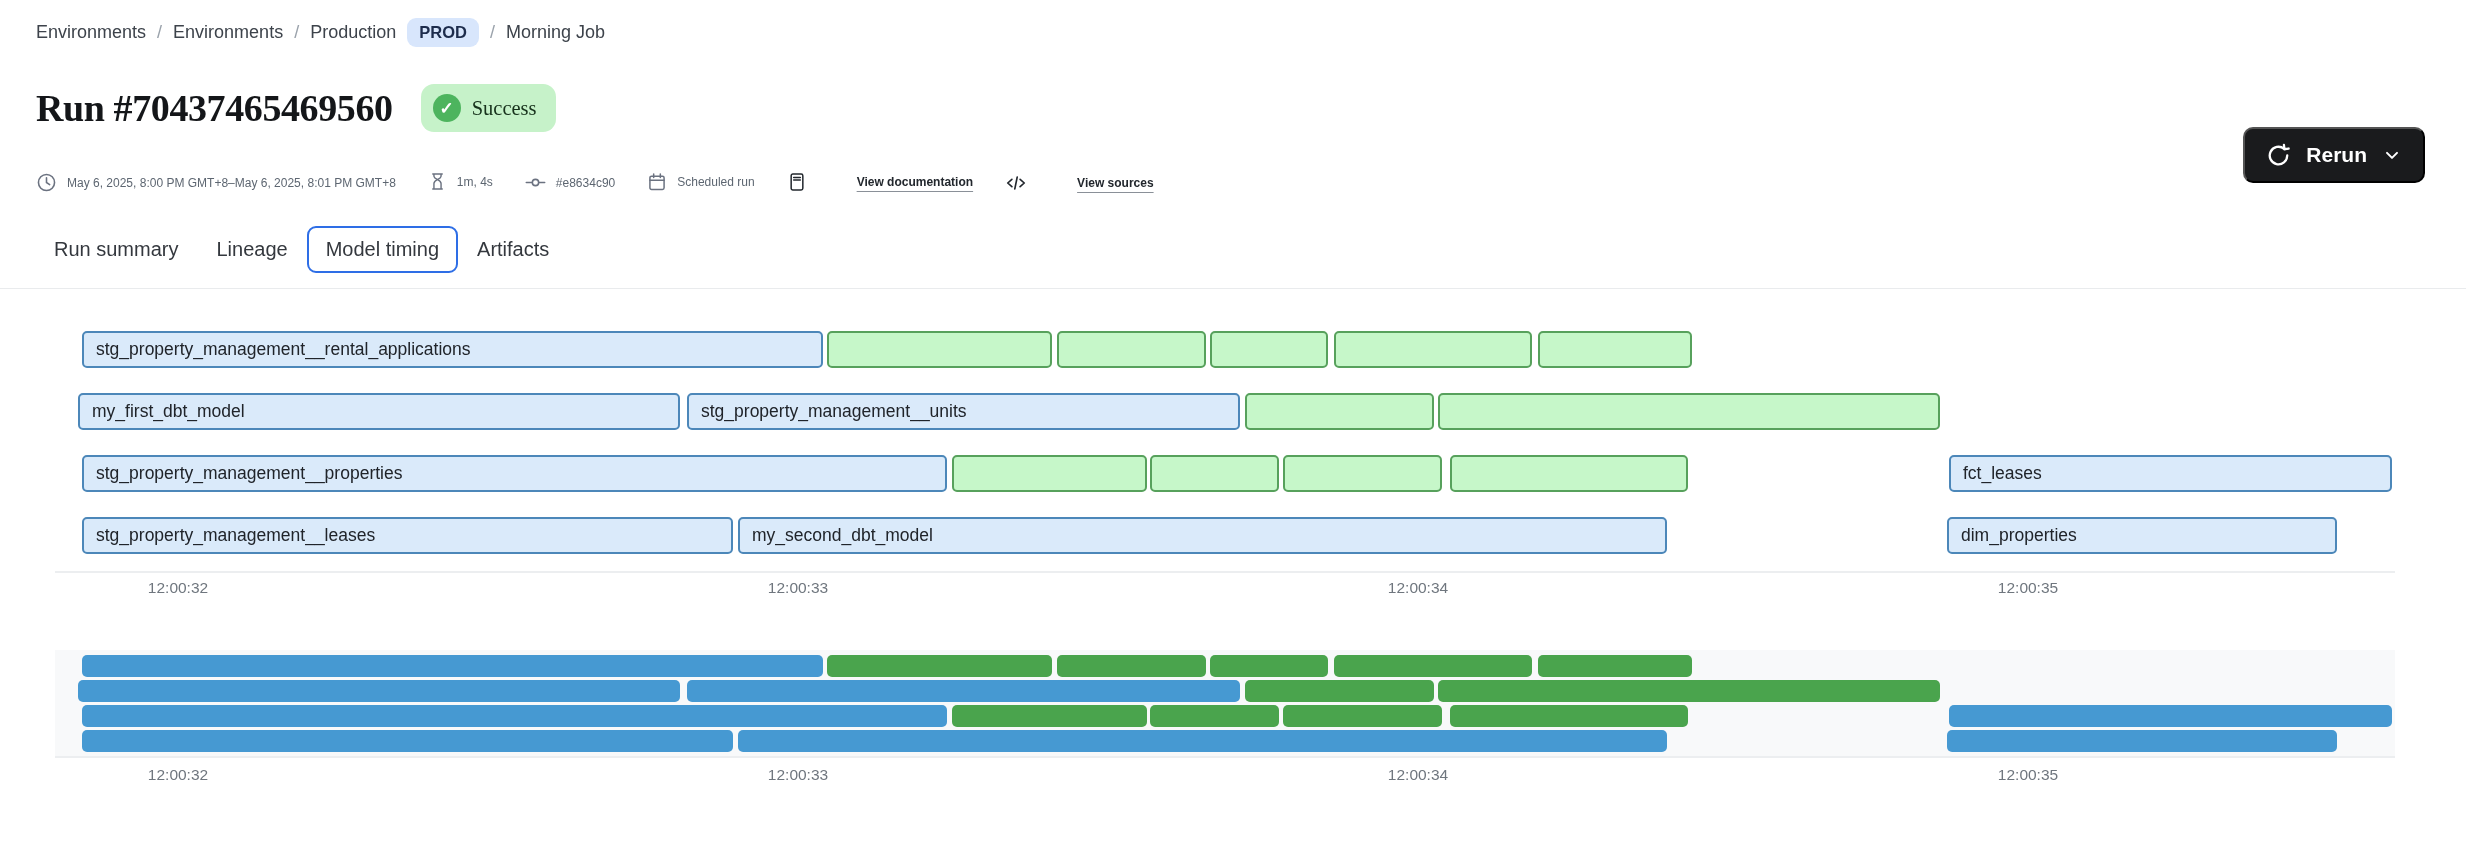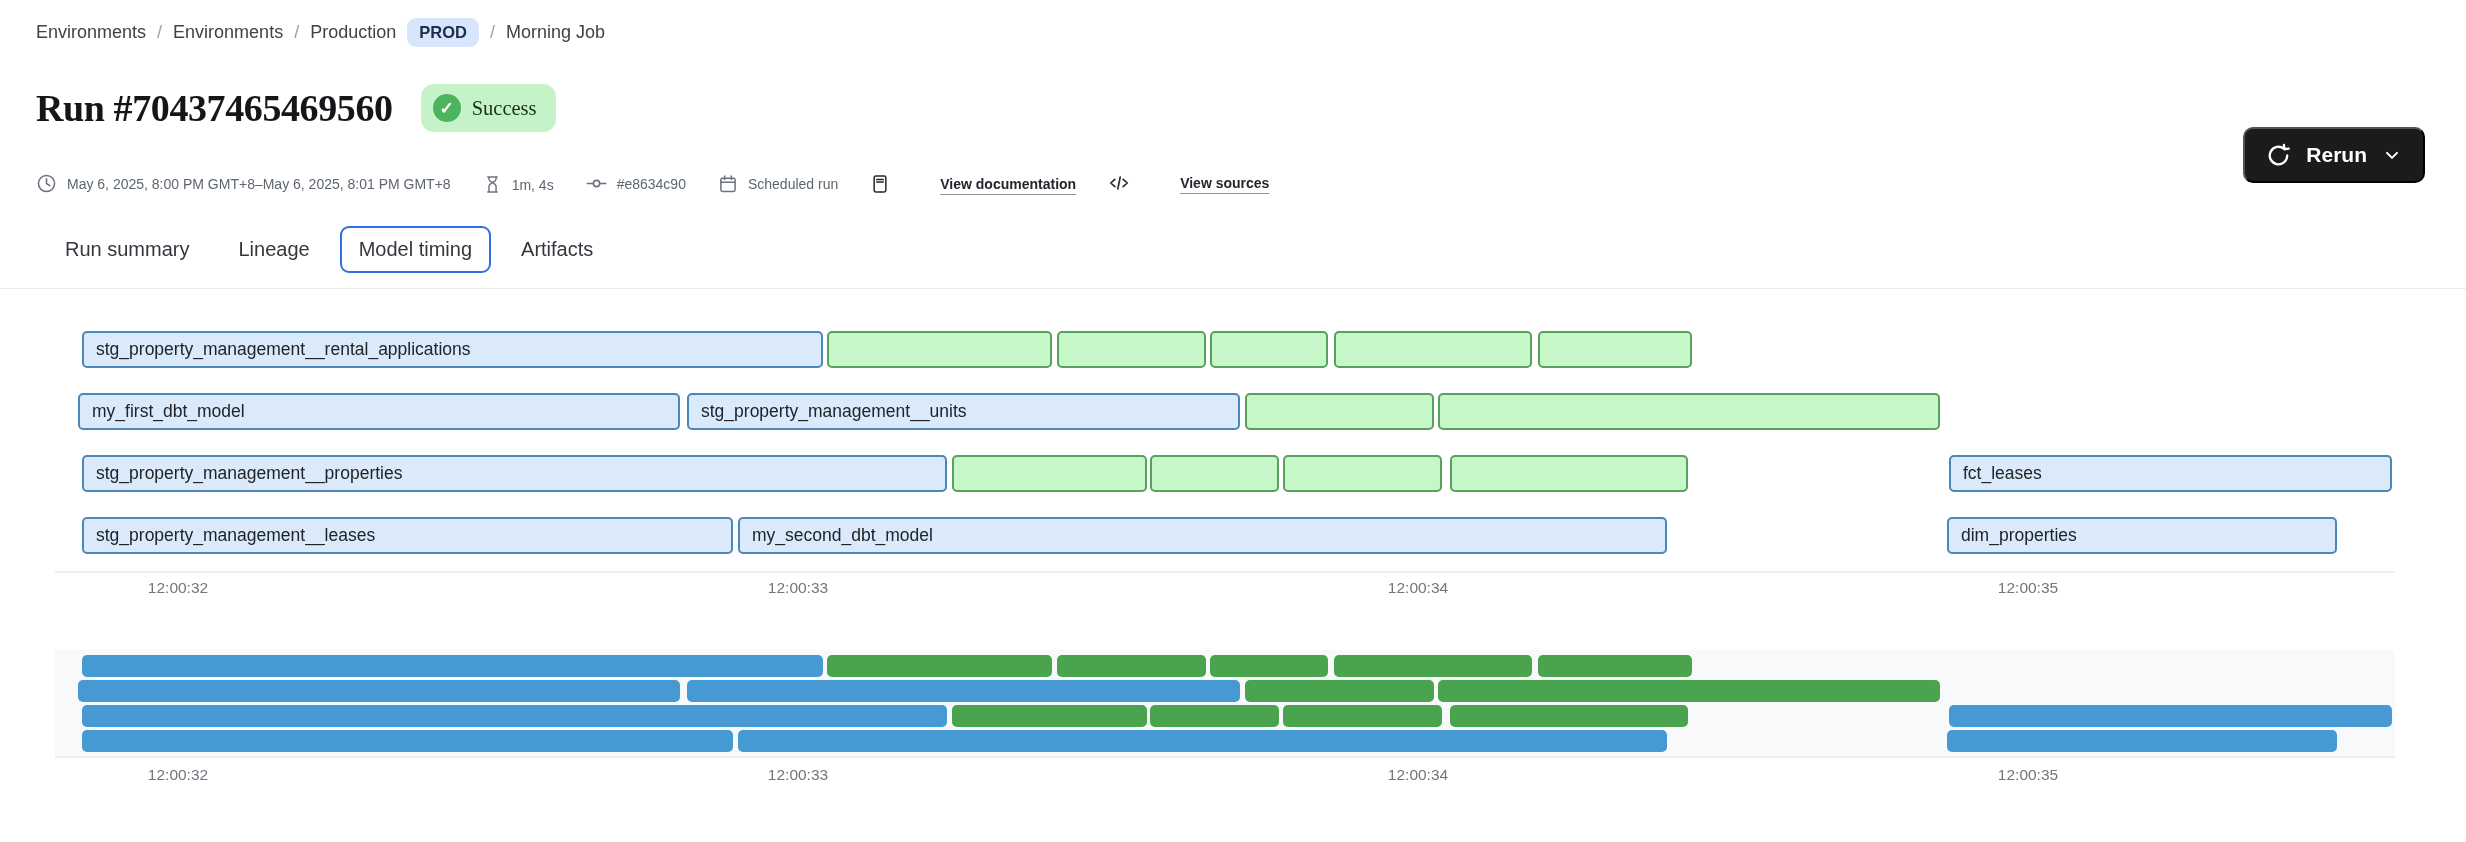--- a/index.html
+++ b/index.html
@@ -27,28 +27,28 @@
                   display:flex; align-items:center; justify-content:center; font-size:17px; font-weight:bold; }
   .status-label { font-size:20.5px; color:#17321c; }
 
   
   .rerun-btn { position:absolute; right:41px; top:127px; height:56px; background:#1a1b1d;
                border-radius:10px; color:#fff; display:flex; align-items:center; gap:15px;
                padding:0 21px; cursor:pointer; }
   .rerun-label { font-size:21px; font-weight:bold; }
 
   
-  .meta-row { position:absolute; left:36px; top:172px; display:flex; align-items:flex-end; gap:32px;
-              font-size:14px; color:#5d6671; }
+  .meta-row { position:absolute; left:36px; top:172px; display:flex; align-items:flex-start; gap:32px;
+              font-size:12px; color:#5d6671; }
   .meta-item { display:flex; align-items:center; gap:10px; white-space:nowrap; }
   .meta-link { color:#22272d; font-weight:bold; text-decoration:underline; text-underline-offset:5px;
                text-decoration-color:#8a9098; cursor:pointer;margin-left:40px; }
 
   
-  .tabs { position:absolute; left:46px; top:226px; display:flex; align-items:flex-end; gap:11px; }
+  .tabs { position:absolute; left:35px; top:226px; display:flex; align-items:flex-end; gap:0; }
   .tab { font-size:20px; color:#34383e; padding:10px 17px; border:2.5px solid transparent;
          border-radius:9px; cursor:pointer; white-space:nowrap; }
   .tab.selected { border-color:#2e6ee6; }
   .tabs-divider { position:absolute; left:0; top:288px; width:2466px; height:1px; background:#e9ebed; }
 
   
   #gantt-main { position:absolute; left:0; top:331px; width:2466px; height:224px; }
   .gbar { position:absolute; height:37px; border:2px solid; border-radius:5px;
           display:flex; align-items:center; padding:0 12px; font-size:17.5px; color:#20242a;
           white-space:nowrap; overflow:hidden; cursor:pointer; }

